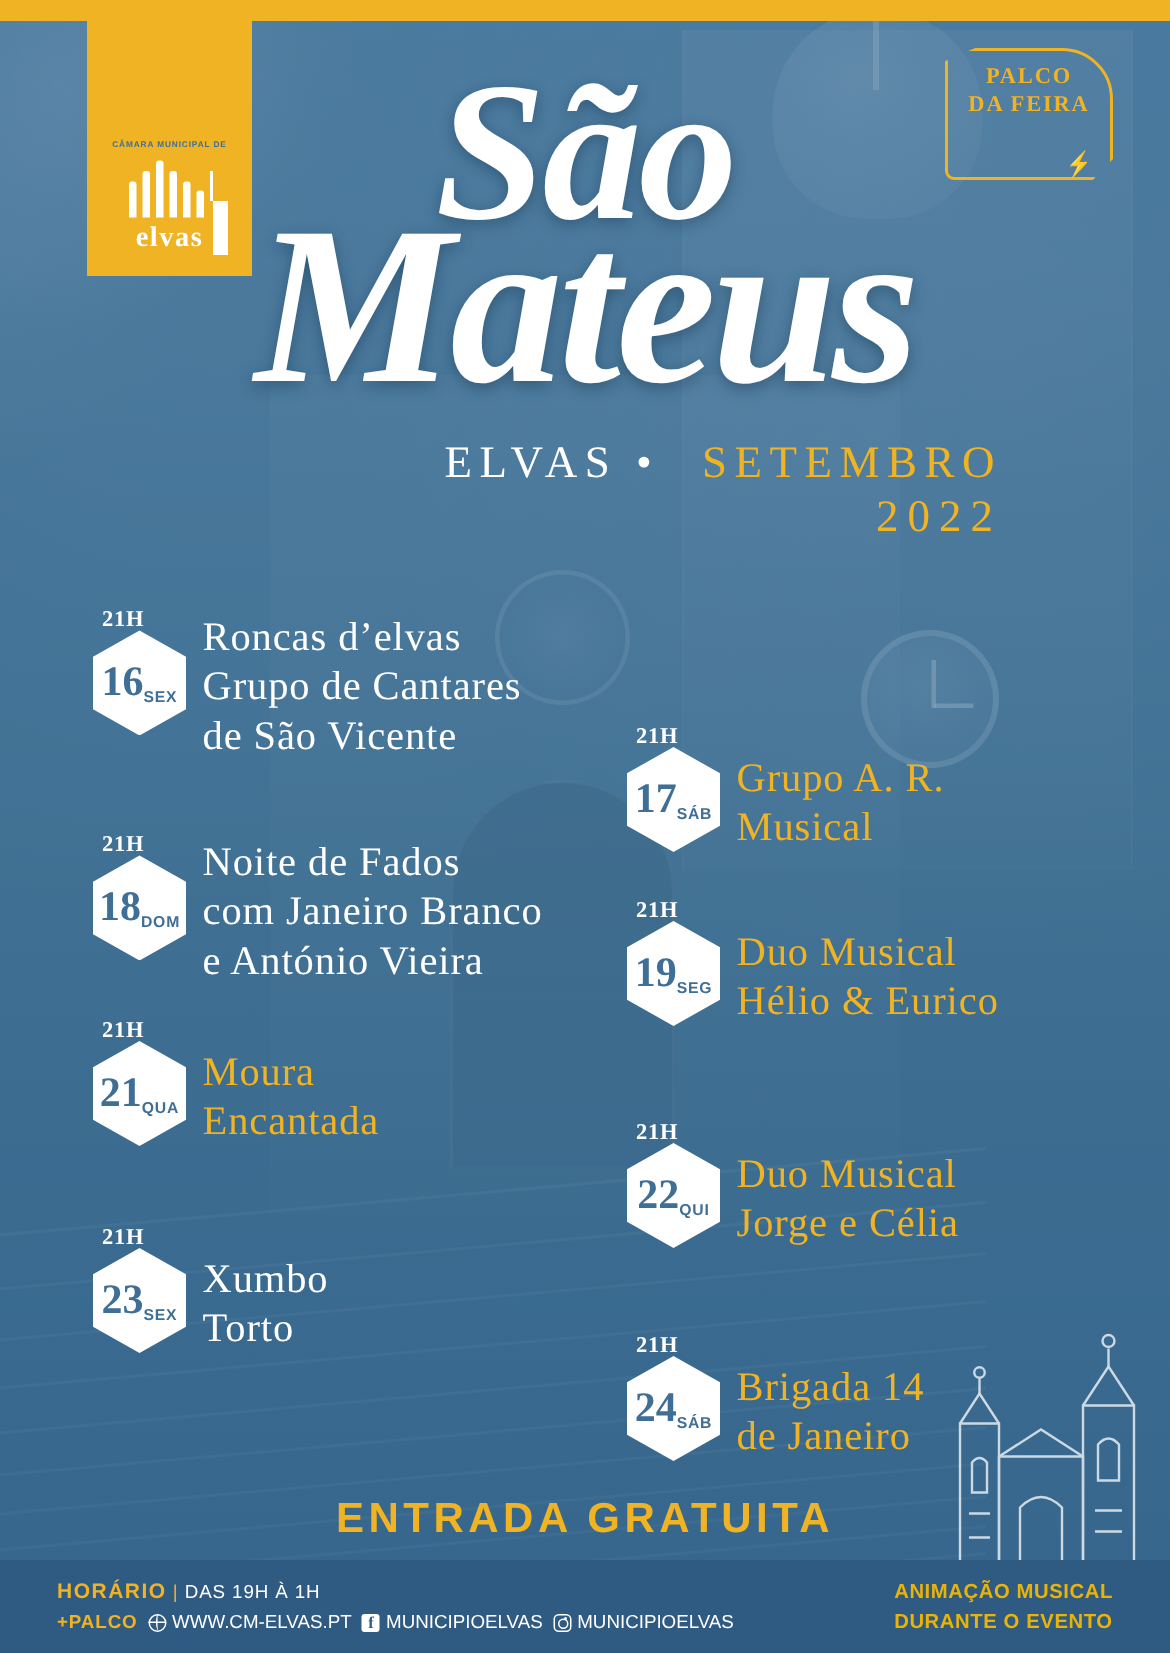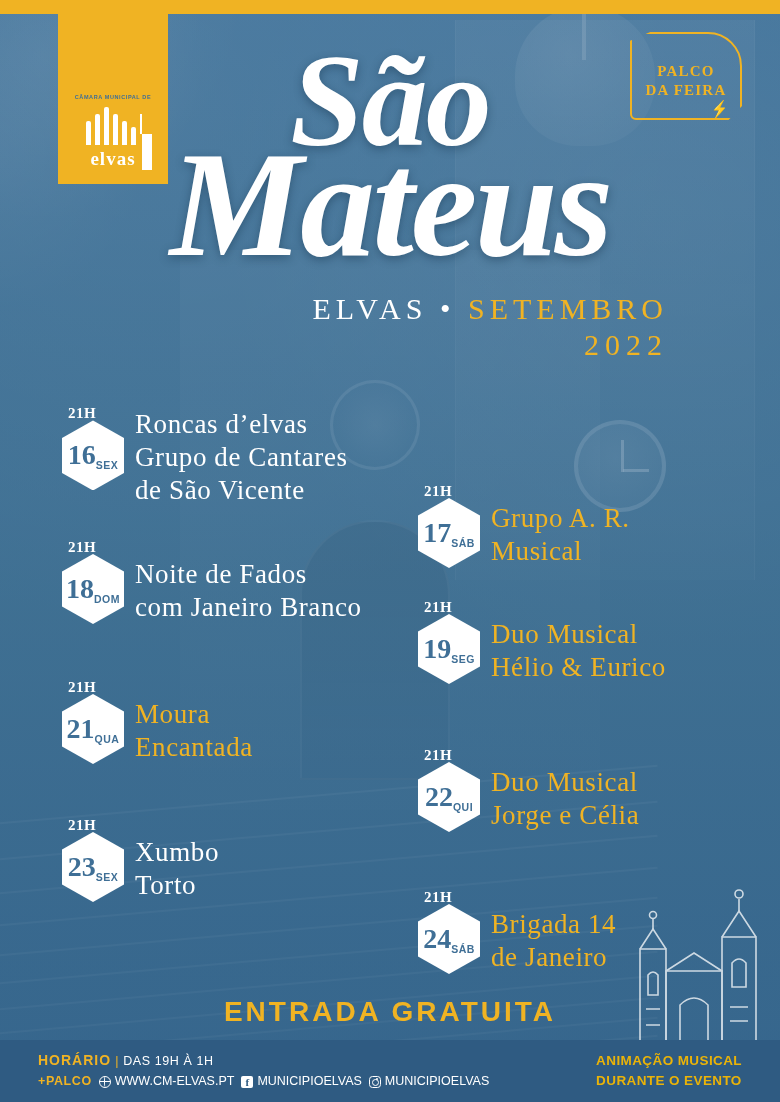--- a/index.html
+++ b/index.html
@@ -119,21 +119,21 @@
     position:absolute; right:38px; top:32px; width:112px; height:88px;
     color:#f0b323;
   }
   .logo-palco .outline {
     position:absolute; inset:0;
     border:2px solid #f0b323;
     border-radius:6px 34px 6px 6px;
     clip-path: polygon(0 10%, 18% 0, 100% 0, 100% 84%, 88% 100%, 0 100%);
   }
   .logo-palco .txt {
-    position:absolute; left:0; top:30px; width:100%;
+    position:absolute; left:0; top:10px; width:100%;
     text-align:center; font-family:"Liberation Serif", serif;
     font-weight:bold; letter-spacing:1.2px; line-height:1.25;
   }
   .logo-palco .t1 { font-size:15px; }
   .logo-palco .t2 { font-size:15px; }
   .logo-palco .bolt {
     position:absolute; right:12px; bottom:6px; width:0; height:0;
   }
   .logo-palco .bolt:before {
     content:"\26A1"; position:absolute; right:0; bottom:-6px;
@@ -148,21 +148,21 @@
   }
   .title-sao { font-size:132px; letter-spacing:-2px; }
   .title-mateus { font-size:150px; margin-top:-26px; letter-spacing:-3px; }
   .subtitle {
     position:absolute; left:0; top:292px; width:100%;
     text-align:right; padding-right:112px;
     font-family:"Liberation Serif", serif; letter-spacing:5px;
   }
   .subtitle .line1 { font-size:30px; color:#fff; }
   .subtitle .line1 .sep { color:#fff; }
-  .subtitle .line1 .mes { color:#f0b323; }
+  .subtitle .line1 .mes { color:#f0b323;margin-left:16px; }
   .subtitle .line2 { font-size:30px; color:#f0b323; margin-top:2px; letter-spacing:6px; }
 
   
   .lineup { position:absolute; left:0; top:388px; width:100%; }
   .entry { position:absolute; display:flex; align-items:center; }
   .hexwrap { position:relative; width:62px; flex:0 0 62px; }
   .hex {
     position:relative; width:62px; height:70px;
     background:#fff;
     clip-path: polygon(50% 0%, 100% 25%, 100% 75%, 50% 100%, 0% 75%, 0% 25%);
@@ -368,20 +368,21 @@
       <div class="hexwrap">
         <div class="hour">21H</div>
         <div class="hex">
           <div class="day">18</div>
           <div class="dow">DOM</div>
         </div>
       </div>
       <div class="names">
         <div>Noite de Fados</div>
         <div>com Janeiro Branco</div>
+        <div>e António Vieira</div>
       </div>
     </div>
 
     <div class="entry yellow" style="left:418px; top:226px;">
       <div class="hexwrap">
         <div class="hour">21H</div>
         <div class="hex">
           <div class="day">19</div>
           <div class="dow">SEG</div>
         </div>

